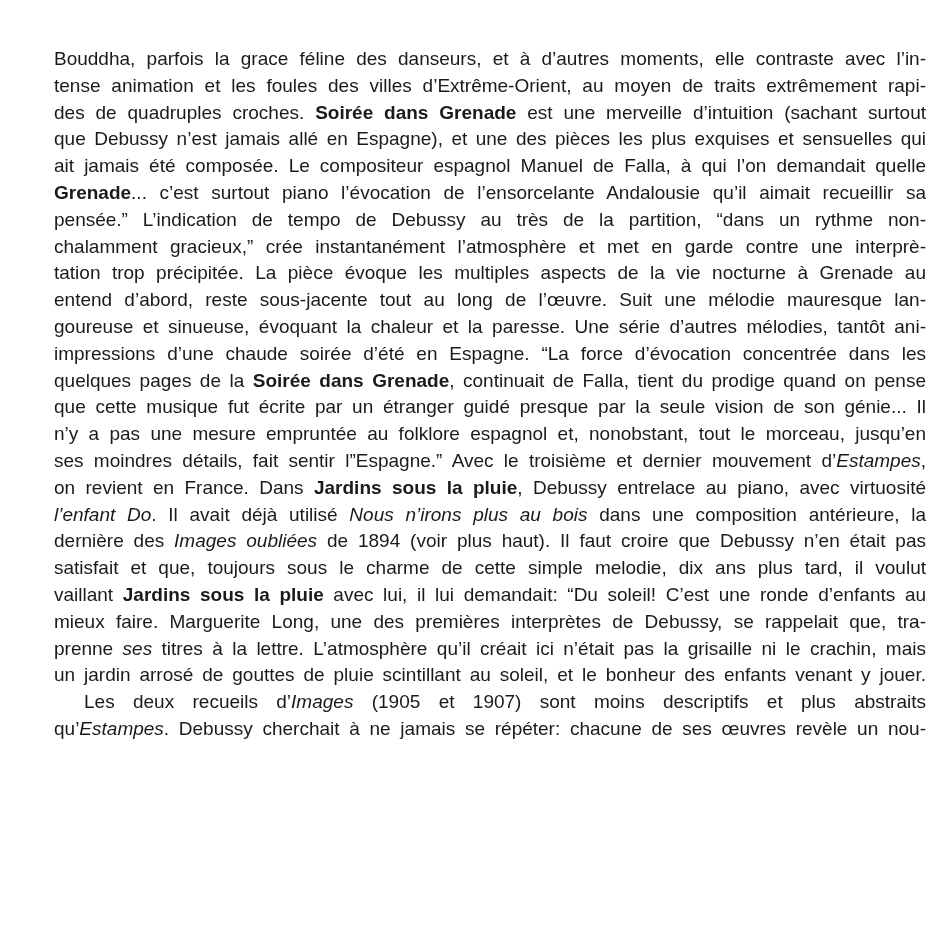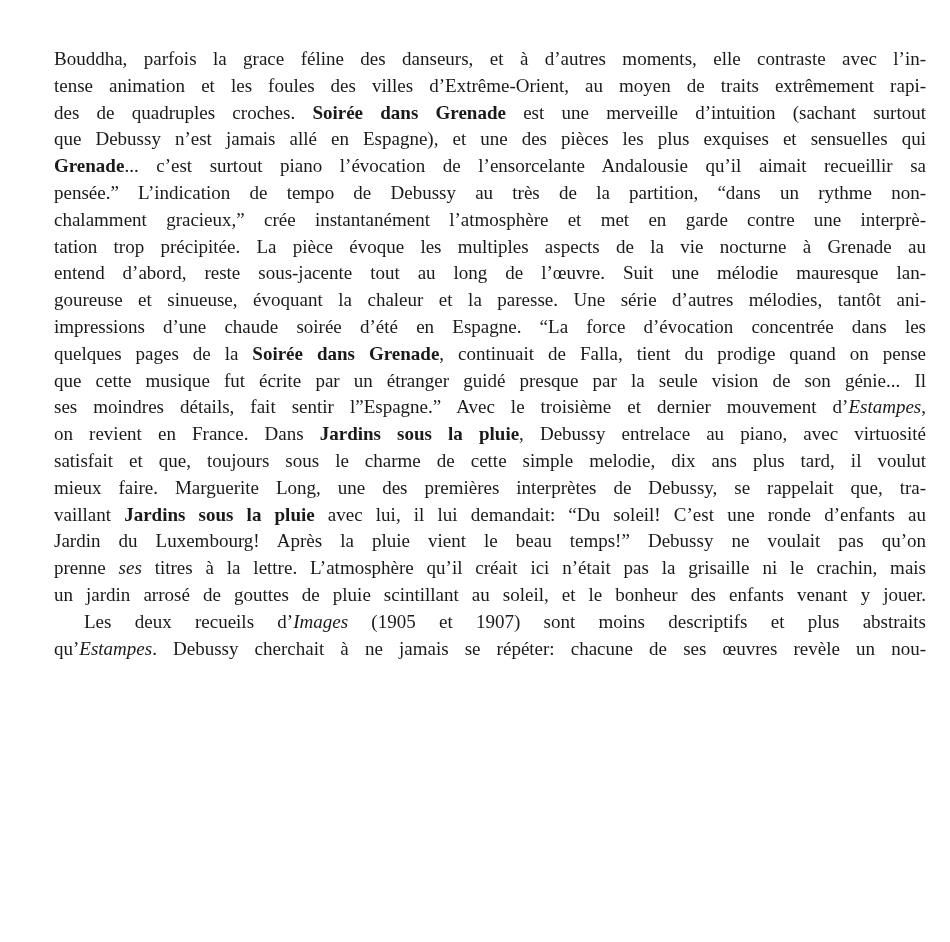--- a/index.html
+++ b/index.html
@@ -5,21 +5,21 @@
   html, body {
     margin: 0;
     padding: 0;
     background: #ffffff;
   }
   .page {
     position: relative;
     width: 950px;
     height: 750px;
     background: #ffffff;
-    font-family: Liberation Serif, serif;
+    font-family: Liberation Sans, sans-serif;
     color: #1a1a1a;
     overflow: hidden;
   }
   .text-block {
     position: absolute;
     left: 54px;
     top: 46px;
     width: 872px;
   }
   .line {
@@ -54,34 +54,37 @@
 </style>
 </head>
 <body>
 
 <div class="page">
   <div class="text-block" id="text-block">
       <div class="line"><span>Bouddha, parfois la grace féline des danseurs, et à d’autres moments, elle contraste avec l’in-</span></div>
       <div class="line"><span>tense animation et les foules des villes d’Extrême-Orient, au moyen de traits extrêmement rapi-</span></div>
       <div class="line"><span>des de quadruples croches.  </span><b>Soirée dans Grenade</b><span> est une merveille d’intuition (sachant surtout</span></div>
       <div class="line"><span>que Debussy n’est jamais allé en Espagne), et une des pièces les plus exquises et sensuelles qui</span></div>
+      <div class="line"><span>ait jamais été composée.  Le compositeur espagnol Manuel de Falla, à qui l’on demandait quelle</span></div>
       <div class="line"><b>Grenade</b><span>... c’est surtout piano l’évocation de l’ensorcelante Andalousie qu’il aimait recueillir sa</span></div>
       <div class="line"><span>pensée.”   L’indication de tempo de Debussy au très de la partition, “dans un rythme non-</span></div>
       <div class="line"><span>chalamment gracieux,” crée instantanément l’atmosphère et met en garde contre une interprè-</span></div>
       <div class="line"><span>tation trop précipitée.  La pièce évoque les multiples aspects de la vie nocturne à Grenade au</span></div>
       <div class="line"><span>entend d’abord, reste sous-jacente tout au long de l’œuvre.  Suit une mélodie mauresque lan-</span></div>
       <div class="line"><span>goureuse et sinueuse, évoquant la chaleur et la paresse.  Une série d’autres mélodies, tantôt ani-</span></div>
       <div class="line"><span>impressions d’une chaude soirée d’été en Espagne.  “La force d’évocation concentrée dans les</span></div>
       <div class="line"><span>quelques pages de la </span><b>Soirée dans Grenade</b><span>, continuait de Falla, tient du prodige quand on pense</span></div>
       <div class="line"><span>que cette musique fut écrite par un étranger guidé presque par la seule vision de son génie...  Il</span></div>
+      <div class="line"><span>n’y a pas une mesure empruntée au folklore espagnol et, nonobstant, tout le morceau, jusqu’en</span></div>
       <div class="line"><span>ses moindres détails, fait sentir l”Espagne.”  Avec le troisième et dernier mouvement d’</span><i>Estampes</i><span>,</span></div>
       <div class="line"><span>on revient en France.  Dans </span><b>Jardins sous la pluie</b><span>, Debussy entrelace au piano, avec virtuosité</span></div>
+      <div class="line"><i>l’enfant Do</i><span>.  Il avait déjà utilisé </span><i>Nous n’irons plus au bois</i><span> dans une composition antérieure, la</span></div>
+      <div class="line"><span>dernière des </span><i>Images oubliées</i><span> de 1894 (voir plus haut).  Il faut croire que Debussy n’en était pas</span></div>
       <div class="line"><span>satisfait et que, toujours sous le charme de cette simple melodie, dix ans plus tard, il voulut</span></div>
+      <div class="line"><span>vaillant </span><b>Jardins sous la pluie</b><span> avec lui, il lui demandait: “Du soleil!  C’est une ronde d’enfants au</span></div>
       <div class="line"><span>mieux faire.  Marguerite Long, une des premières interprètes de Debussy, se rappelait que, tra-</span></div>
-      <div class="line"><span>vaillant </span><b>Jardins sous la pluie</b><span> avec lui, il lui demandait: “Du soleil!  C’est une ronde d’enfants au</span></div>
-      <div class="line"><span>Jardin du Luxembourg!  Après la pluie vient le beau temps!”  Debussy ne voulait pas qu’on</span></div>
       <div class="line"><span>prenne </span><i>ses</i><span> titres à la lettre.  L’atmosphère qu’il créait ici n’était pas la grisaille ni le crachin, mais</span></div>
       <div class="line"><span>un jardin arrosé de gouttes de pluie scintillant au soleil, et le bonheur des enfants venant y jouer.</span></div>
       <div class="line indent"><span>Les deux recueils d’</span><i>Images</i><span> (1905 et 1907) sont moins descriptifs et plus abstraits</span></div>
       <div class="line"><span>qu’</span><i>Estampes</i><span>.  Debussy cherchait à ne jamais se répéter: chacune de ses œuvres revèle un nou-</span></div>
     </div>
   <div class="footer">– 42 –</div>
 </div>
 
 </body></html>

